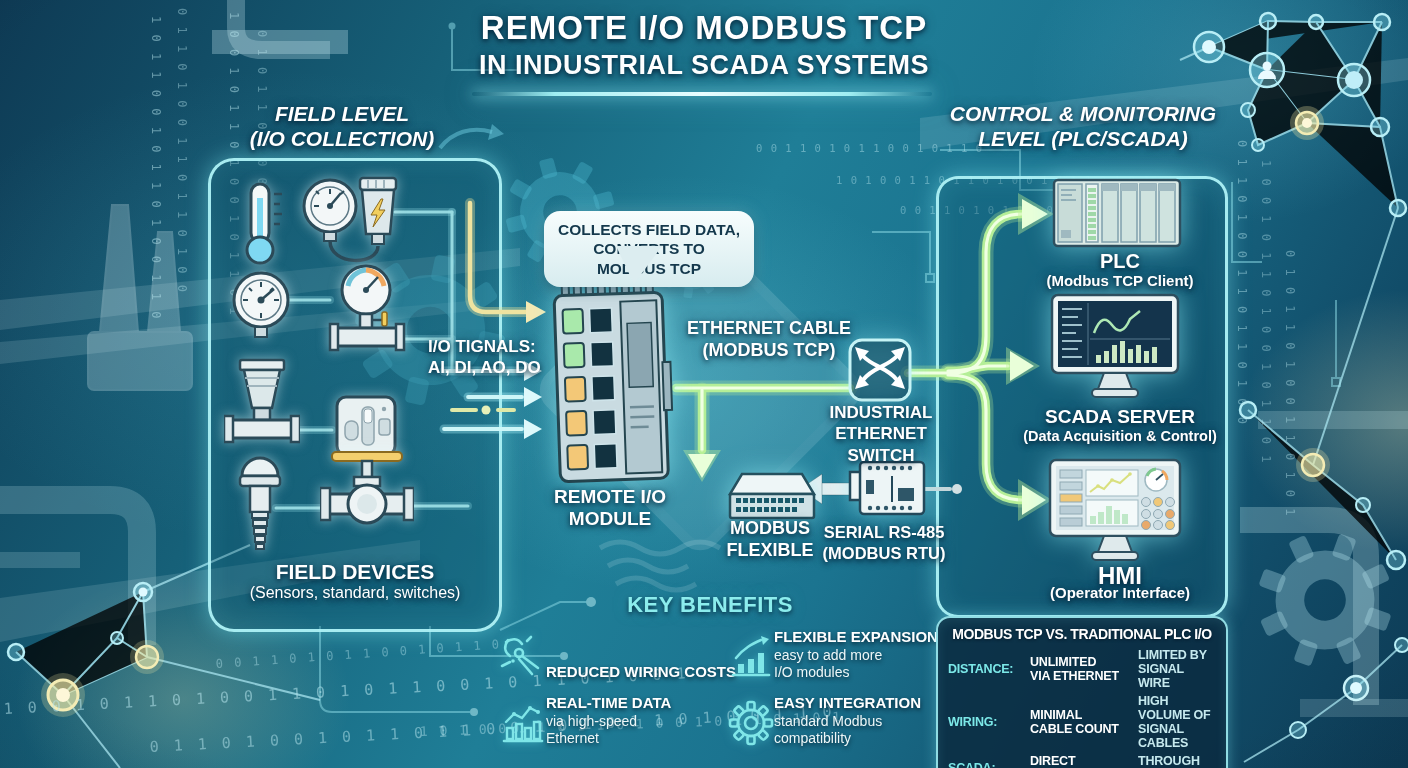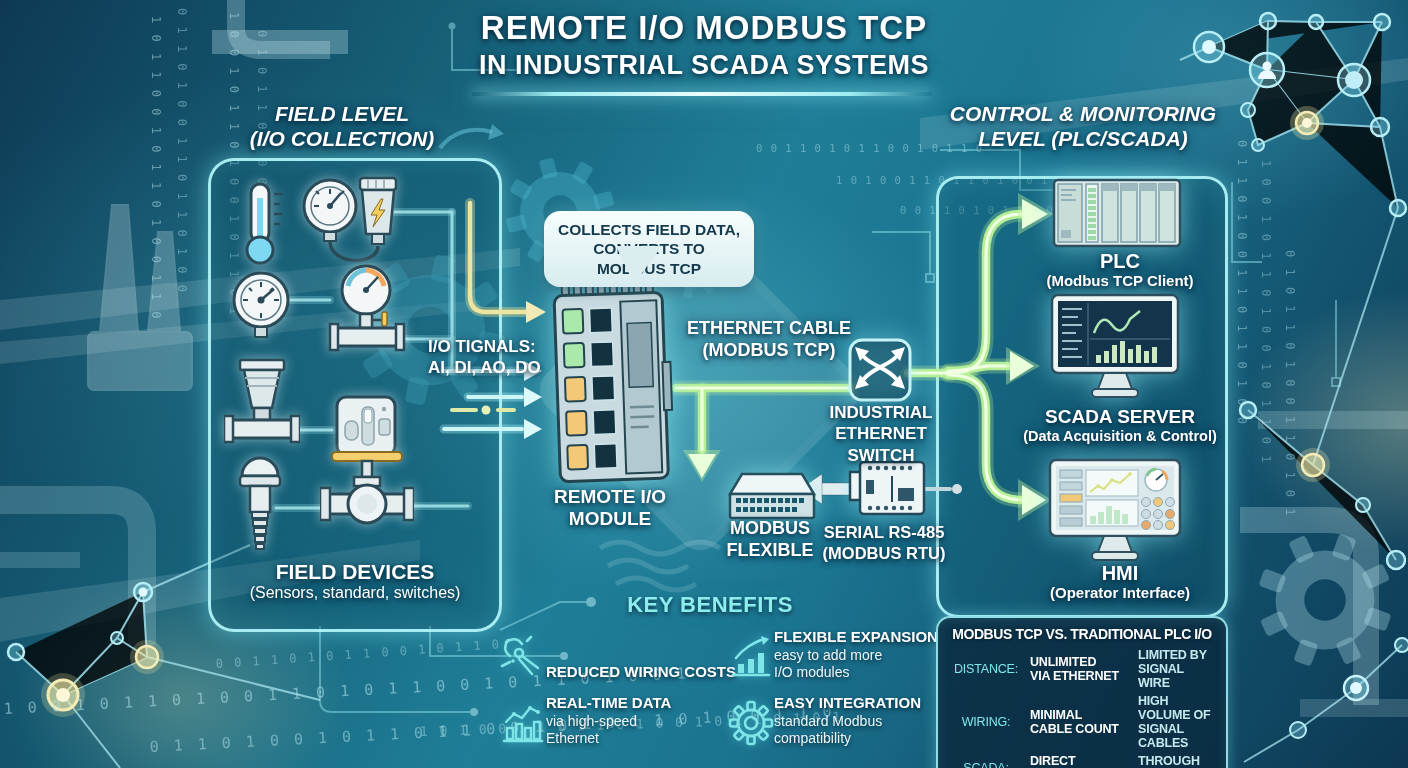--- a/index.html
+++ b/index.html
@@ -46,21 +46,21 @@
   .kb-title{font-size:15px;font-weight:bold;color:#fff;white-space:nowrap;
       text-shadow:0 2px 4px rgba(0,25,40,.85);}
   .kb-desc{font-size:14px;color:#edf7f8;line-height:1.18;white-space:pre-line;
       text-shadow:0 2px 4px rgba(0,25,40,.8);margin-top:2px;}
   .cmp{position:absolute;z-index:5;border:2.5px solid rgba(160,240,245,.9);border-radius:14px;
       background:rgba(10,42,64,.85);box-shadow:0 0 14px rgba(130,235,245,.4),inset 0 0 12px rgba(130,235,245,.12);
       padding:8px 10px 6px 10px;}
   .cmp-head{font-size:14px;font-weight:bold;color:#fff;text-align:center;letter-spacing:-.4px;
       white-space:nowrap;text-shadow:0 1px 3px rgba(0,20,35,.8);margin-bottom:6px;}
   .cmp-row{display:grid;grid-template-columns:76px 102px 1fr;column-gap:6px;margin:4px 0;align-items:center;}
-  .cmp-label{color:#7ce8e8;font-size:12.5px;font-weight:normal;letter-spacing:-.2px;text-align:center;}
+  .cmp-label{color:#7ce8e8;font-size:12.5px;font-weight:bold;letter-spacing:-.2px;}
   .cmp-modbus{color:#ffffff;font-size:12.5px;font-weight:bold;line-height:1.12;letter-spacing:-.2px;}
   .cmp-trad{color:#c6e9ee;font-size:12.5px;font-weight:bold;line-height:1.12;letter-spacing:-.2px;}
 </style>
 </head>
 <body>
 
 <div class="stage">
 
   <svg class="decor" width="1408" height="768" viewBox="0 0 1408 768">
     <defs>
@@ -649,21 +649,21 @@
       <circle cx="102" cy="58" r="4.5" fill="#cfdee4"></circle>
         <circle cx="114" cy="58" r="4.5" fill="#cfdee4"></circle>
         <circle cx="126" cy="58" r="4.5" fill="#e8a96a"></circle>
       <circle cx="102" cy="69" r="4.5" fill="#e8a96a"></circle>
         <circle cx="114" cy="69" r="4.5" fill="#cfdee4"></circle>
         <circle cx="126" cy="69" r="4.5" fill="#f0c878"></circle>
     </g>
     <polygon points="60,80 82,80 88,96 54,96" fill="#dfeaec" stroke="#2e4f5f" stroke-width="2"></polygon>
     <rect x="48" y="96" width="46" height="8" rx="4" fill="#dfeaec" stroke="#2e4f5f" stroke-width="2"></rect>
   </svg>
-  <div class="lbl hd" style="left:1028px;top:562px;width:184px;font-size:20px;">HMI</div>
+  <div class="lbl hd" style="left:1028px;top:562px;width:184px;font-size:24px;">HMI</div>
   <div class="lbl hd" style="left:1024px;top:584px;width:192px;font-size:15px;white-space:nowrap;">(Operator Interface)</div>
 
   <div class="lbl kb-head" style="left:540px;top:592px;width:340px;">KEY BENEFITS</div>
   <div class="kb-grid" style="left:500px;top:628px;width:440px;">
 
     <div class="kb-item">
       <svg class="kb-icon" width="46" height="46" viewBox="0 0 46 46">
         <g stroke="#7fe6e8" stroke-width="2.6" fill="none" stroke-linecap="round">
           <path d="M8,6 C4,12 4,18 10,22"></path>
           <path d="M6,8 C12,4 18,4 22,10"></path>

